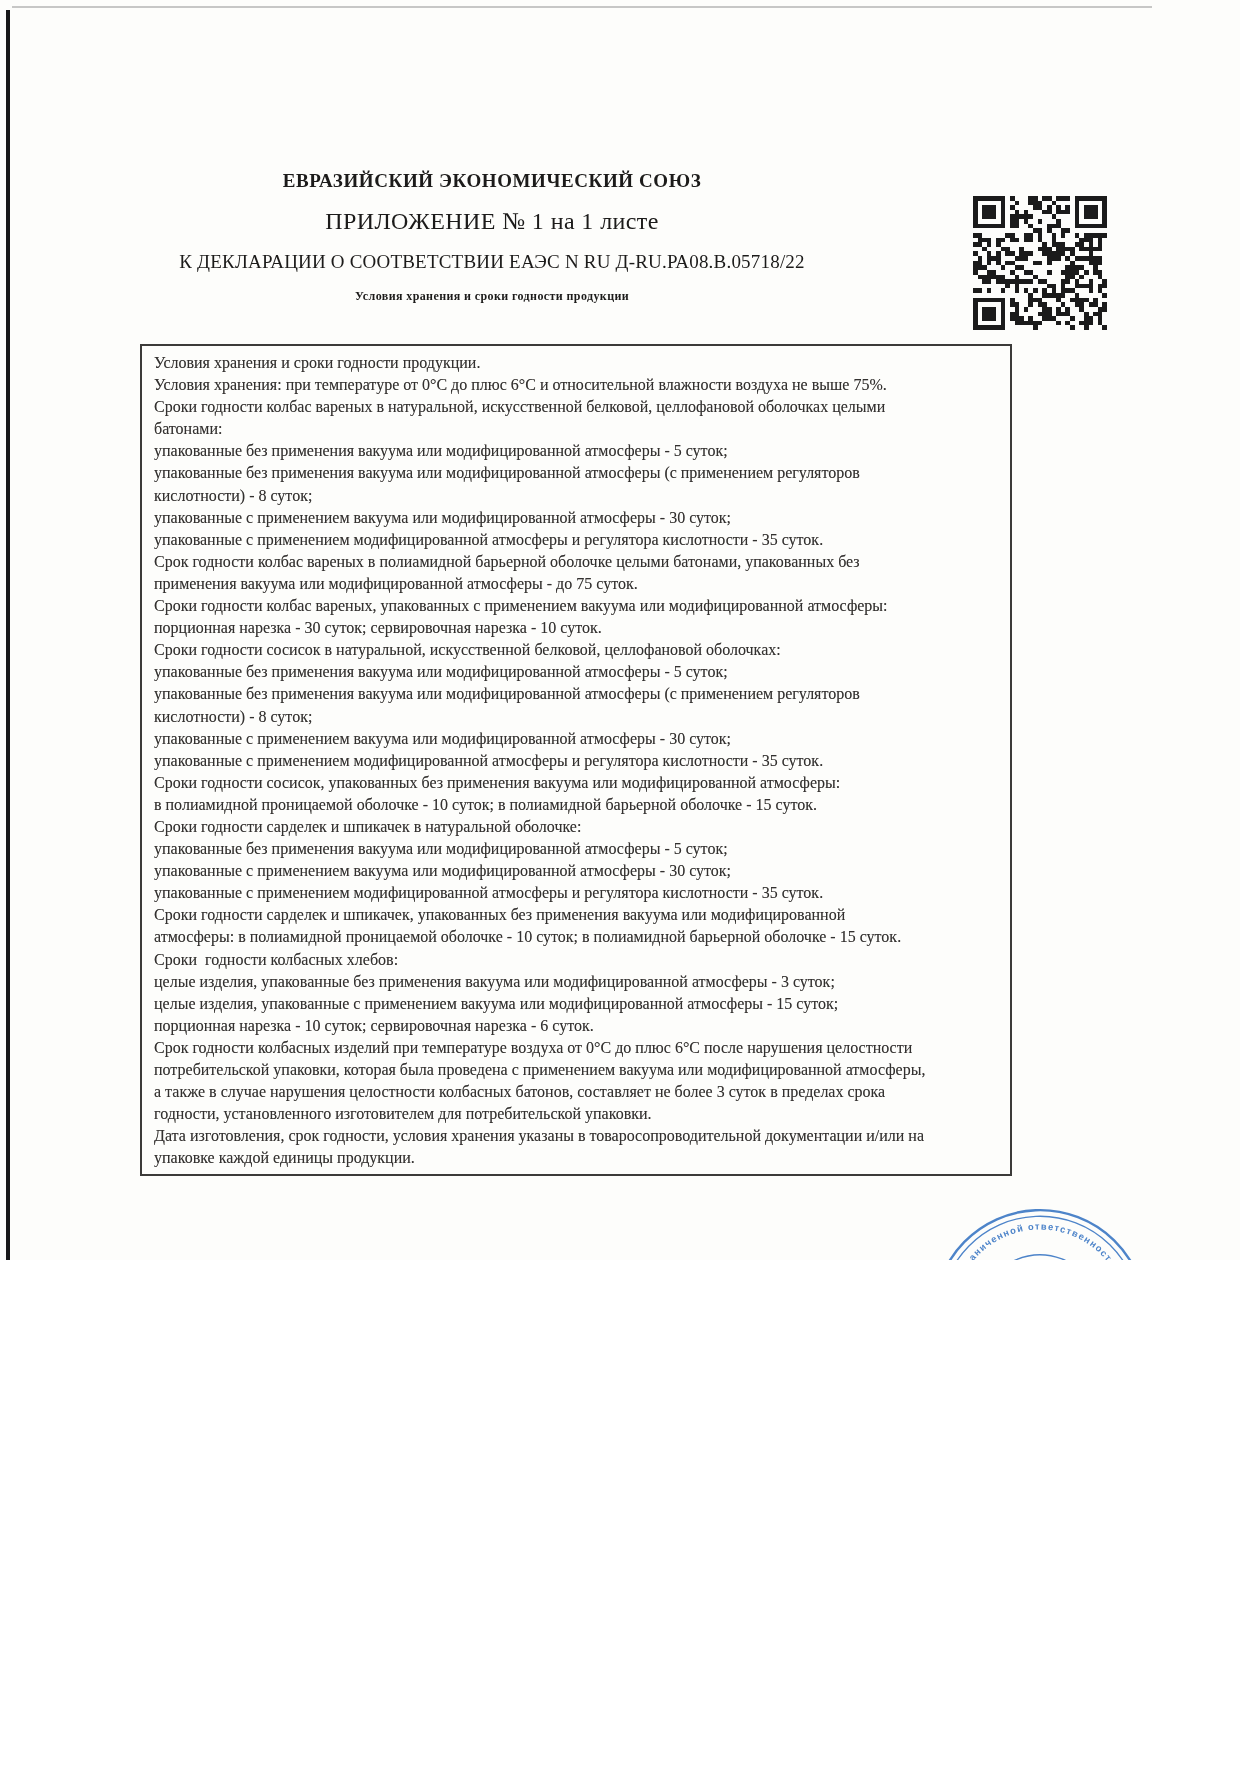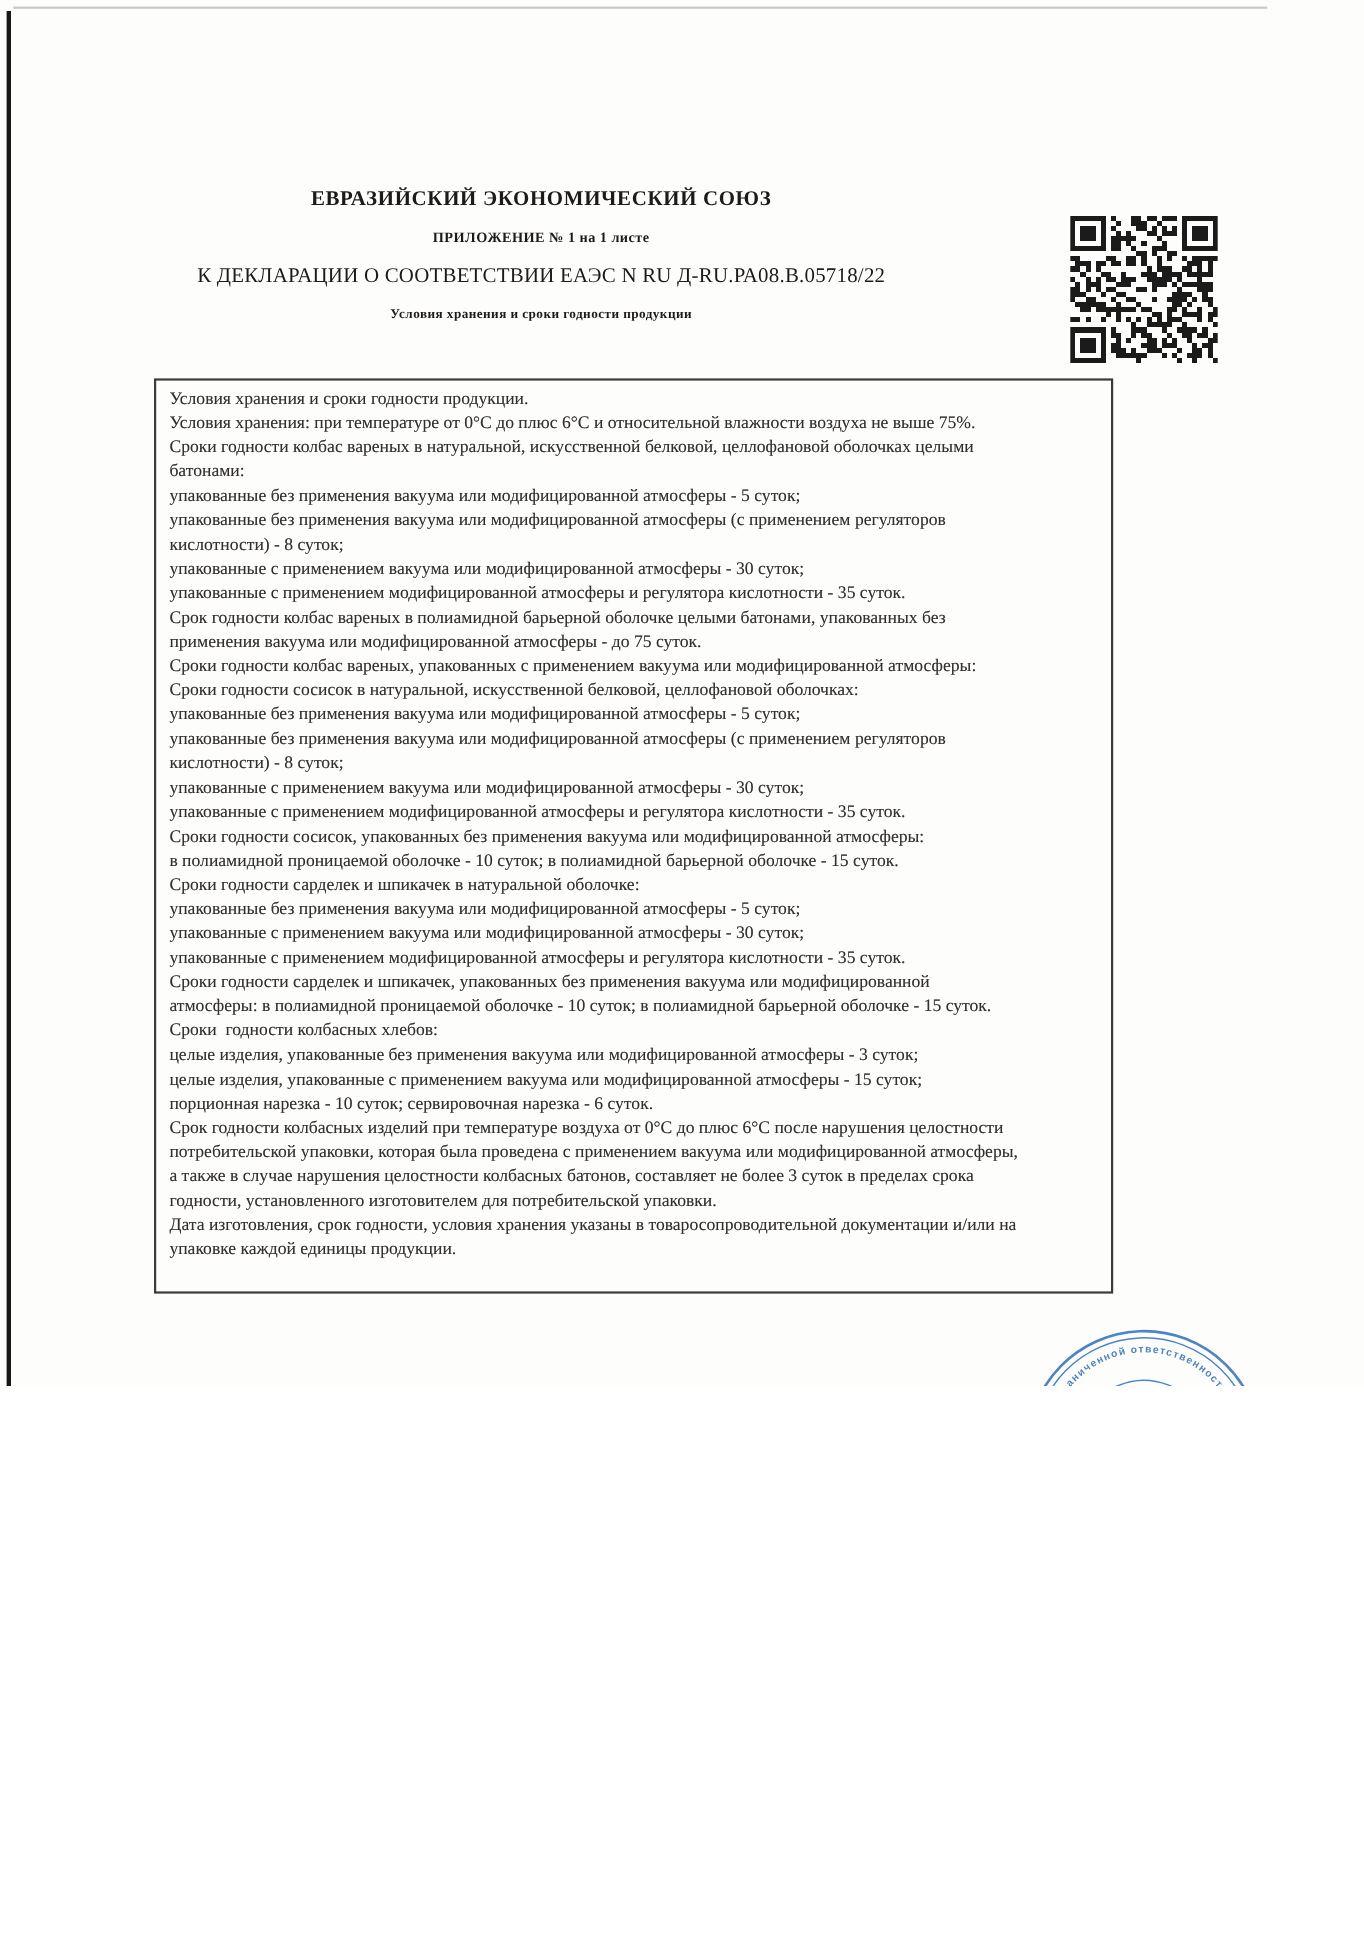--- a/index.html
+++ b/index.html
@@ -8,21 +8,21 @@
     font-family:"Liberation Serif","DejaVu Serif",serif;color:#2e2d2b;
   }
   
   .edge-left{position:absolute;left:6px;top:10px;width:4px;height:1748px;background:#181818;}
   .edge-bottom{position:absolute;left:6px;top:1752px;width:1228px;height:4px;background:#181818;}
   .edge-top{position:absolute;left:12px;top:6px;width:1140px;height:2px;background:#9a9a9a;opacity:.55;}
 
   
   .header{position:absolute;left:130px;top:170px;width:724px;text-align:center;color:#1c1b1a;}
   .h1{font-size:19px;font-weight:bold;letter-spacing:.6px;margin-bottom:16px;}
-  .h2{font-size:13px;font-weight:bold;letter-spacing:.4px;margin-bottom:16px;}
+  .h2{font-size:24px;font-weight:normal;letter-spacing:.4px;margin-bottom:16px;}
   .h3{font-size:19px;font-weight:normal;letter-spacing:.2px;margin-bottom:16px;}
   .h4{font-size:12px;font-weight:bold;letter-spacing:.4px;}
 
   
   .qr{position:absolute;left:973px;top:196px;width:134px;height:134px;}
   .qr svg{width:100%;height:100%;shape-rendering:crispEdges;}
 
   
   .textbox{
     position:absolute;left:140px;top:344px;width:872px;height:832px;box-sizing:border-box;
@@ -395,20 +395,21 @@
       <div class="bline">Сроки годности колбас вареных в натуральной, искусственной белковой, целлофановой оболочках целыми</div>
       <div class="bline">батонами:</div>
       <div class="bline">упакованные без применения вакуума или модифицированной атмосферы - 5 суток;</div>
       <div class="bline">упакованные без применения вакуума или модифицированной атмосферы (с применением регуляторов</div>
       <div class="bline">кислотности) - 8 суток;</div>
       <div class="bline">упакованные с применением вакуума или модифицированной атмосферы - 30 суток;</div>
       <div class="bline">упакованные с применением модифицированной атмосферы и регулятора кислотности - 35 суток.</div>
       <div class="bline">Срок годности колбас вареных в полиамидной барьерной оболочке целыми батонами, упакованных без</div>
       <div class="bline">применения вакуума или модифицированной атмосферы - до 75 суток.</div>
       <div class="bline">Сроки годности колбас вареных, упакованных с применением вакуума или модифицированной атмосферы:</div>
+      <div class="bline">порционная нарезка - 30 суток; сервировочная нарезка - 10 суток.</div>
       <div class="bline">Сроки годности сосисок в натуральной, искусственной белковой, целлофановой оболочках:</div>
       <div class="bline">упакованные без применения вакуума или модифицированной атмосферы - 5 суток;</div>
       <div class="bline">упакованные без применения вакуума или модифицированной атмосферы (с применением регуляторов</div>
       <div class="bline">кислотности) - 8 суток;</div>
       <div class="bline">упакованные с применением вакуума или модифицированной атмосферы - 30 суток;</div>
       <div class="bline">упакованные с применением модифицированной атмосферы и регулятора кислотности - 35 суток.</div>
       <div class="bline">Сроки годности сосисок, упакованных без применения вакуума или модифицированной атмосферы:</div>
       <div class="bline">в полиамидной проницаемой оболочке - 10 суток; в полиамидной барьерной оболочке - 15 суток.</div>
       <div class="bline">Сроки годности сарделек и шпикачек в натуральной оболочке:</div>
       <div class="bline">упакованные без применения вакуума или модифицированной атмосферы - 5 суток;</div>

